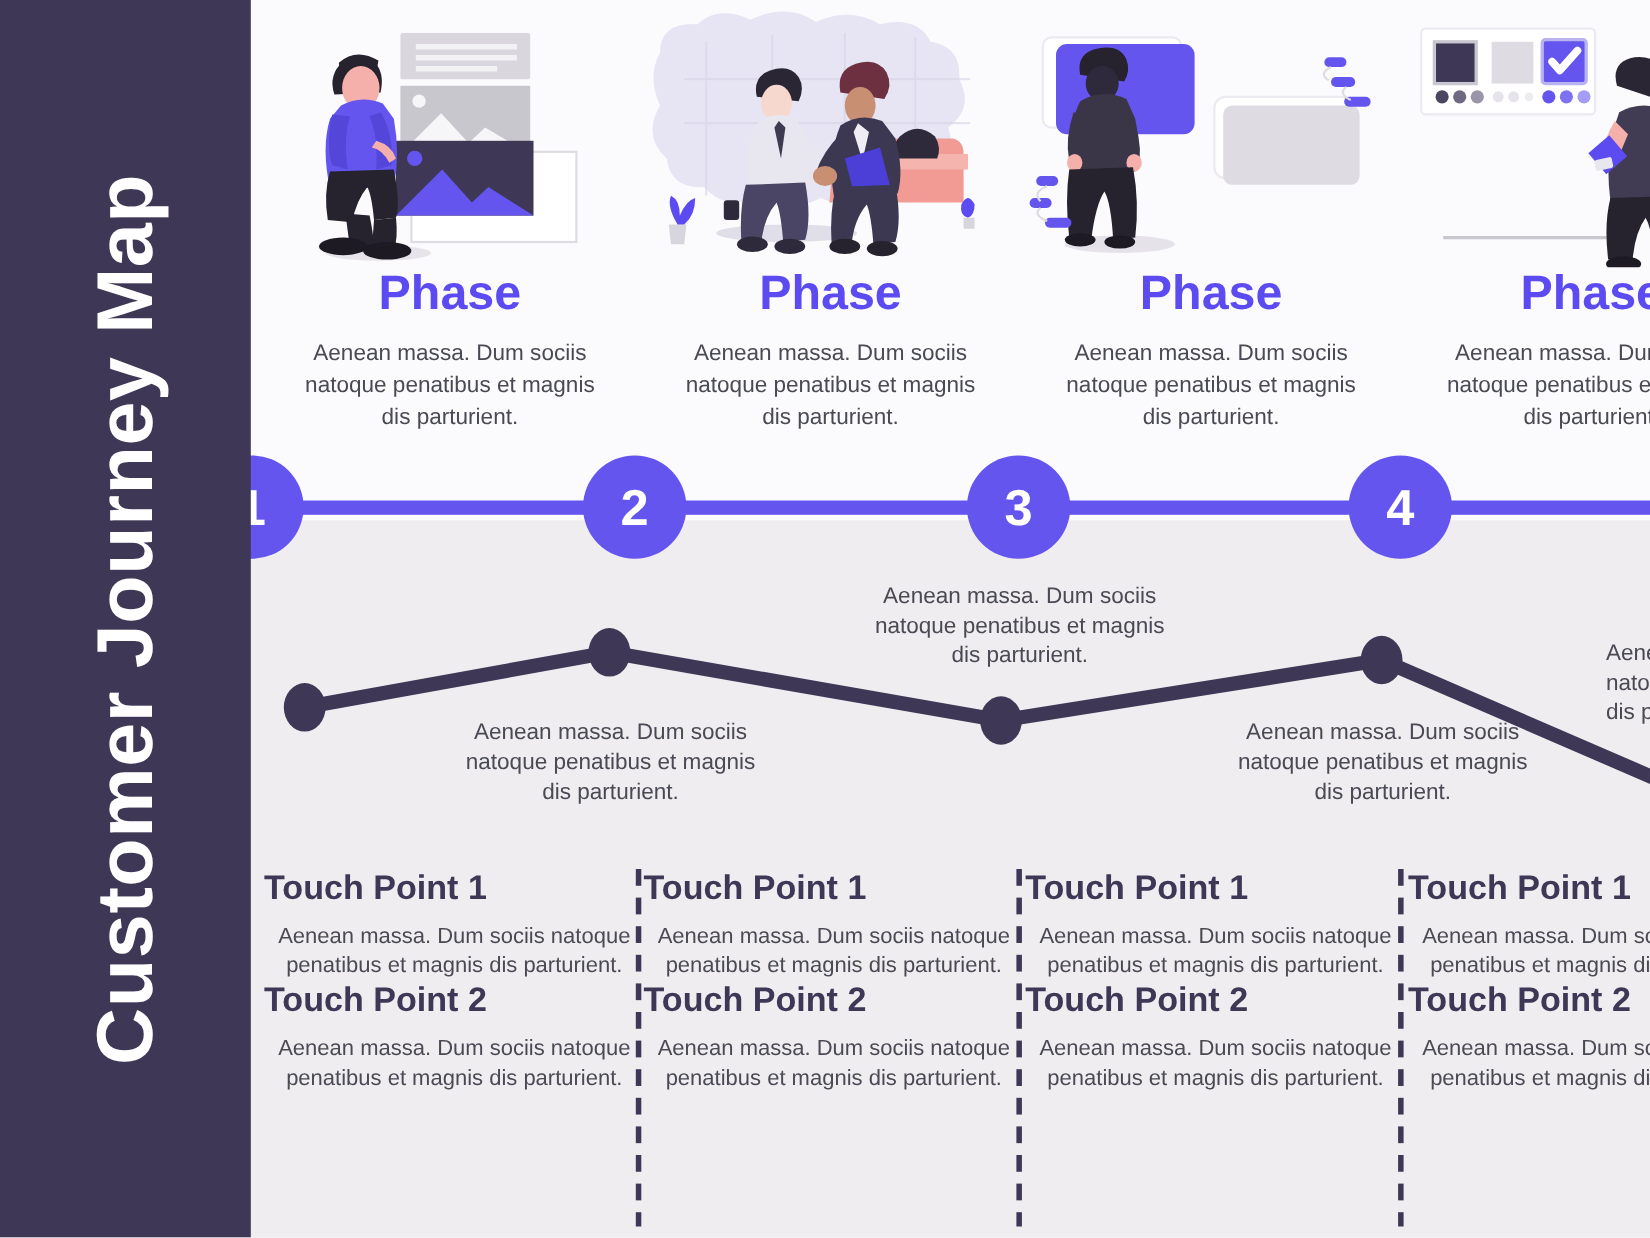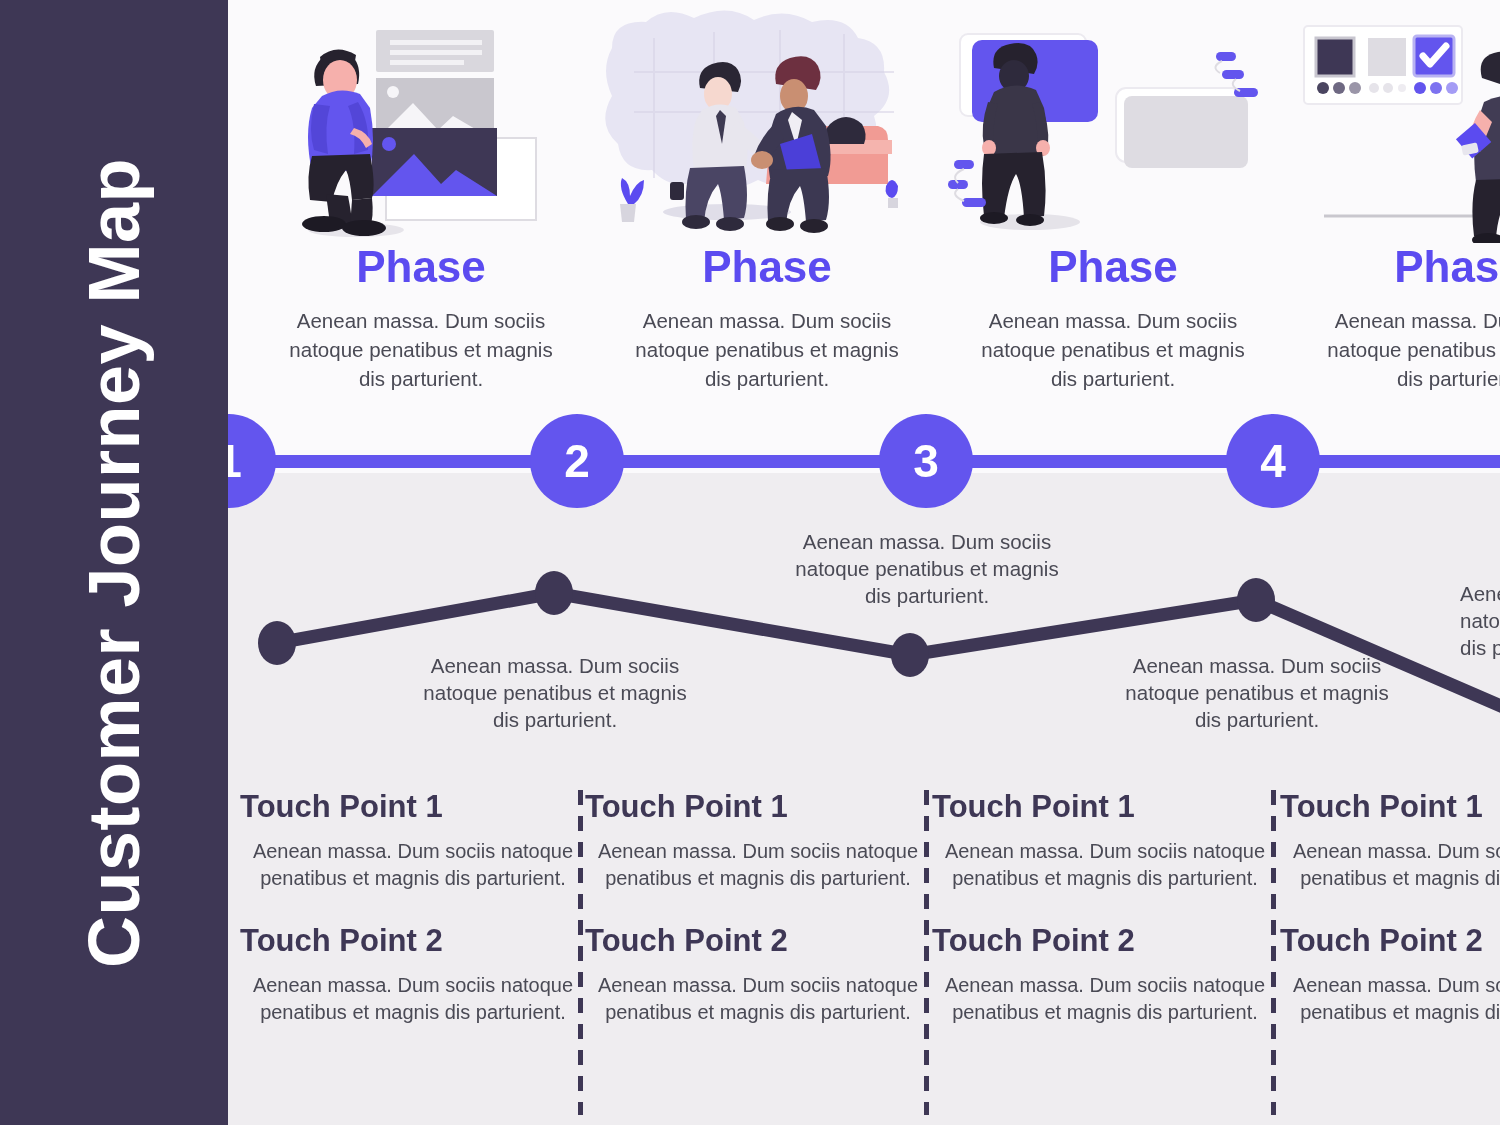--- a/index.html
+++ b/index.html
@@ -27,21 +27,21 @@
     color:#ffffff;
     font-size:72px;
     font-weight:700;
     letter-spacing:0.5px;
     font-family:"Liberation Sans Narrow","Liberation Sans","DejaVu Sans Condensed",sans-serif;
     font-stretch:condensed;
     transform-box:border-box;
   }
 
   
-  .phases{position:absolute;left:240px;top:0;width:1128px;height:410px;z-index:20;}
+  .phases{position:absolute;left:228px;top:0;width:1128px;height:410px;z-index:20;}
   .phase-col{position:absolute;top:0;width:346px;height:410px;}
   .illus{position:absolute;left:0;top:8px;width:346px;height:235px;}
   .phase-title{
     position:absolute;left:0;top:243px;width:346px;text-align:center;
     color:#5b4bf0;font-size:44px;font-weight:700;line-height:48px;
     font-family:"Liberation Sans Narrow","Liberation Sans","DejaVu Sans Condensed",sans-serif;
     font-stretch:condensed;letter-spacing:0px;
   }
   .phase-desc{
     position:absolute;left:28px;top:306px;width:290px;text-align:center;
@@ -75,21 +75,21 @@
   
   .tp-col{position:absolute;width:346px;z-index:23;}
   .tp-title{
     color:#3e3755;font-size:31px;font-weight:700;line-height:34px;
     font-family:"Liberation Sans Narrow","Liberation Sans","DejaVu Sans Condensed",sans-serif;
     font-stretch:condensed;
   }
   .tp-desc{
     text-align:center;color:#4a4a55;font-size:20px;line-height:27px;margin-top:14px;
   }
-  .tp-block2{margin-top:32px;}
+  .tp-block2{}
   .divider{
     position:absolute;top:790px;width:5px;height:325px;z-index:23;
     background-image:linear-gradient(#3e3755 58%, rgba(0,0,0,0) 0%);
     background-size:5px 26px;background-repeat:repeat-y;
   }
 </style>
 </head>
 <body>
 
 <div id="canvas">

